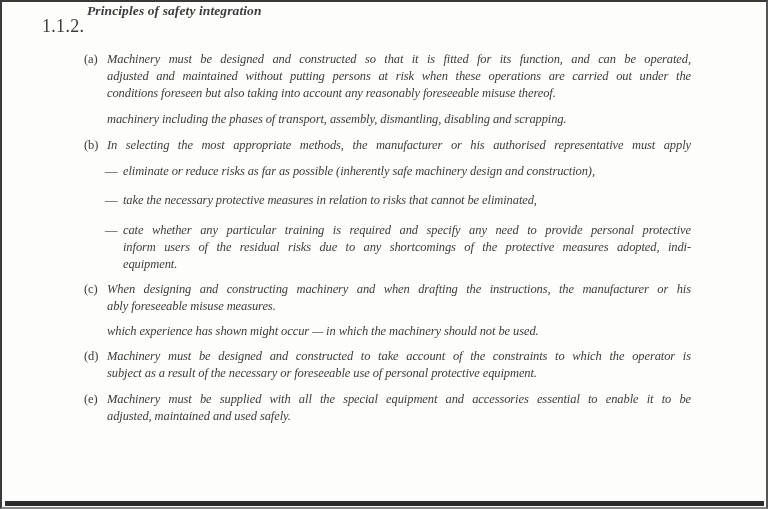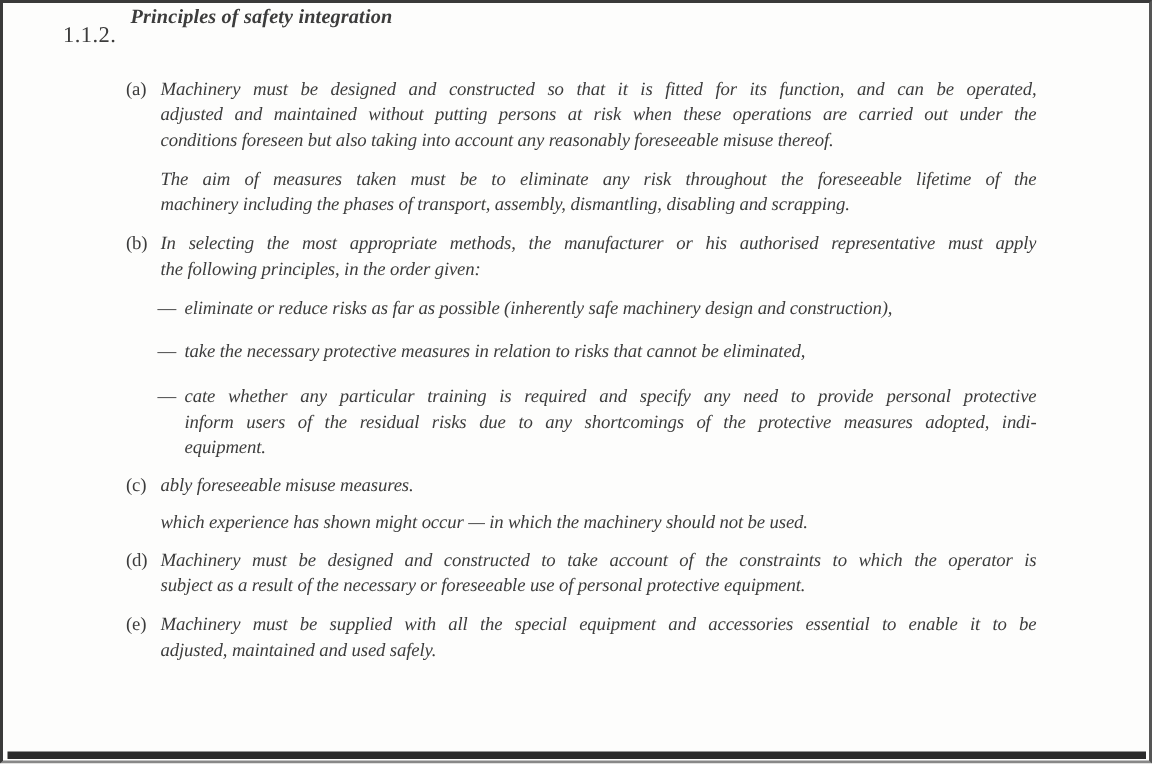--- a/index.html
+++ b/index.html
@@ -17,21 +17,21 @@
     border: 2px solid #3a3a3a;
     border-right-color: #555555;
     border-bottom-color: #888888;
     overflow: hidden;
     color: #3c3c3c;
   }
   .section-num {
     position: absolute;
     left: 40px;
     top: 14px;
-    font-size: 15px;
+    font-size: 18px;
     letter-spacing: 0.3px;
   }
   .section-title {
     position: absolute;
     left: 85px;
     top: 1px;
     font-size: 13.5px;
     font-weight: bold;
     font-style: italic;
     letter-spacing: 0.1px;
@@ -107,29 +107,27 @@
 
     <div class="labelled">
       <span class="item-label">(a)</span>
       <div class="para">
           <div class="tline">Machinery must be designed and constructed so that it is fitted for its function, and can be operated,</div>
           <div class="tline">adjusted and maintained without putting persons at risk when these operations are carried out under the</div>
           <div class="tline last">conditions foreseen but also taking into account any reasonably foreseeable misuse thereof.</div>
         </div>
     </div>
     <div class="para-cont">
-        <div class="tline">The aim of measures taken must be to eliminate any risk throughout the foreseeable lifetime of the</div>
         <div class="tline last">machinery including the phases of transport, assembly, dismantling, disabling and scrapping.</div>
       </div>
 
     <div class="labelled">
       <span class="item-label">(b)</span>
       <div class="para">
           <div class="tline">In selecting the most appropriate methods, the manufacturer or his authorised representative must apply</div>
-          <div class="tline last">the following principles, in the order given:</div>
         </div>
     </div>
 
     <div class="dash-item">
       <span class="dash-marker">—</span>
       <div class="para">
           <div class="tline last">eliminate or reduce risks as far as possible (inherently safe machinery design and construction),</div>
         </div>
     </div>
 
@@ -145,20 +143,21 @@
       <div class="para">
           <div class="tline">cate whether any particular training is required and specify any need to provide personal protective</div>
           <div class="tline">inform users of the residual risks due to any shortcomings of the protective measures adopted, indi-</div>
           <div class="tline last">equipment.</div>
         </div>
     </div>
 
     <div class="labelled" style="margin-bottom:8px;">
       <span class="item-label">(c)</span>
       <div class="para">
+          <div class="tline">When designing and constructing machinery and when drafting the instructions, the manufacturer or his</div>
           <div class="tline last">ably foreseeable misuse measures.</div>
         </div>
     </div>
     <div class="para-cont" style="margin-bottom:8px;">
         <div class="tline last">which experience has shown might occur — in which the machinery should not be used.</div>
       </div>
 
     <div class="labelled">
       <span class="item-label">(d)</span>
       <div class="para">

